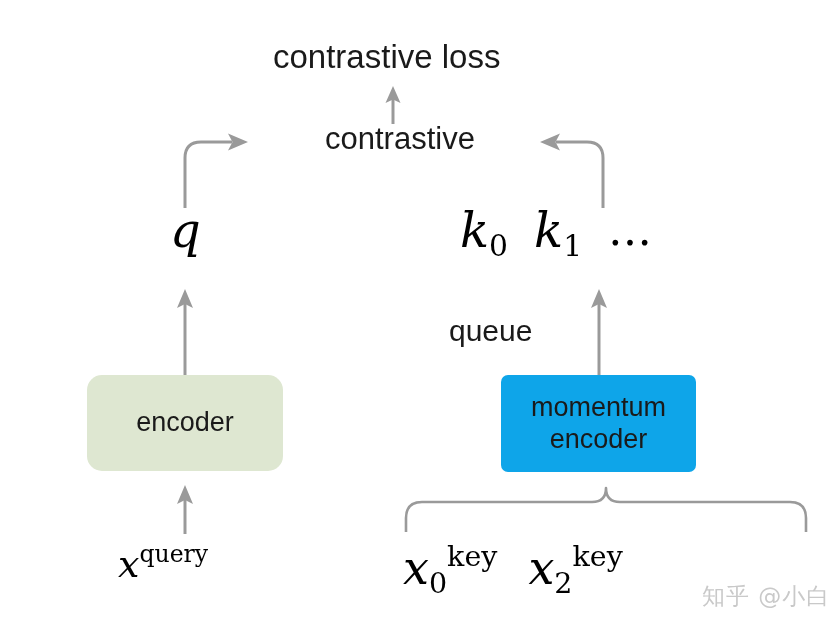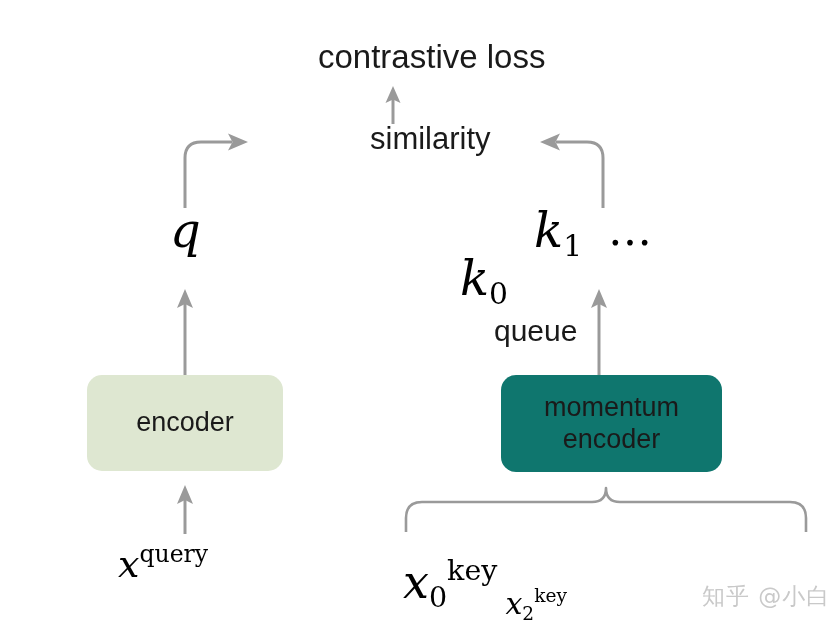--- a/index.html
+++ b/index.html
@@ -15,21 +15,20 @@
     overflow: hidden;
     font-family: "Liberation Sans", sans-serif;
     color: #000000;
   }
   .abs { position: absolute; }
   .plain {
     font-family: "Liberation Sans", sans-serif;
     color: #1a1a1a;
     white-space: nowrap;
     line-height: 1;
-    margin-left: 45px;
   }
   .math {
     font-family: "DejaVu Serif", serif;
     font-style: italic;
     color: #000000;
     white-space: nowrap;
     line-height: 1;
   }
   .math .sub, .math .sup {
     font-style: normal;
@@ -70,42 +69,42 @@
 
   <div class="abs plain" style="left:273px; top:40px; font-size:33px;">contrastive loss</div>
 
   <div class="abs" style="left:380px; top:84px; width:26px; height:40px;">
     <svg width="26" height="40" viewBox="0 0 26 40">
       <line x1="13" y1="40" x2="13" y2="14" stroke="#9a9a9a" stroke-width="3"></line>
       <polygon points="13,2 5.5,19 13,15.5 20.5,19" fill="#9a9a9a"></polygon>
     </svg>
   </div>
 
-  <div class="abs plain" style="left:325px; top:123px; font-size:31px;">similarity</div>
+  <div class="abs plain" style="left:325px; top:123px; font-size:31px;">contrastive</div>
 
   <div class="abs" style="left:170px; top:128px; width:90px; height:80px;">
     <svg width="90" height="80" viewBox="0 0 90 80">
       <path d="M 15,80 L 15,30 Q 15,14 31,14 L 62,14" fill="none" stroke="#9a9a9a" stroke-width="3" stroke-linecap="butt"></path>
       <polygon points="78,14 58,5.5 62.5,14 58,22.5" fill="#9a9a9a"></polygon>
     </svg>
   </div>
 
   <div class="abs" style="left:528px; top:128px; width:90px; height:80px;">
     <svg width="90" height="80" viewBox="0 0 90 80">
       <path d="M 75,80 L 75,30 Q 75,14 59,14 L 28,14" fill="none" stroke="#9a9a9a" stroke-width="3" stroke-linecap="butt"></path>
       <polygon points="12,14 32,5.5 27.5,14 32,22.5" fill="#9a9a9a"></polygon>
     </svg>
   </div>
 
   <div class="abs math" style="left:170px; top:206px; font-size:48px;">
     <span>q</span>
   </div>
 
   <div class="abs" style="left:460px; top:206px; display:flex; align-items:flex-start; gap:26px;">
-    <span class="math" style="font-size:48px;margin-top:48px;">
+    <span class="math" style="font-size:48px;">
       <span>k</span><span class="sub">0</span>
     </span>
     <span class="math" style="font-size:48px;">
       <span>k</span><span class="sub">1</span>
     </span>
     <span class="math" style="font-size:44px; font-style:normal; position:relative; top:2px;">
       <span>…</span>
     </span>
   </div>
 
@@ -122,21 +121,21 @@
     <svg width="26" height="88" viewBox="0 0 26 88">
       <line x1="13" y1="88" x2="13" y2="14" stroke="#9a9a9a" stroke-width="3"></line>
       <polygon points="13,1 5,20 13,16 21,20" fill="#9a9a9a"></polygon>
     </svg>
   </div>
 
   <div class="abs enc-box" style="left:87px; top:375px; width:196px; height:96px; background:#dee7d1;">
     <span class="enc-label" style="font-size:27px;">encoder</span>
   </div>
 
-  <div class="abs enc-box" style="left:501px; top:375px; width:221px; height:97px; background:#0f766e;">
+  <div class="abs enc-box" style="left:501px; top:375px; width:195px; height:97px; background:#0ea5e9;border-radius:7px;">
     <span class="enc-label" style="font-size:27px;">momentum
 encoder</span>
   </div>
 
   <div class="abs" style="left:172px; top:484px; width:26px; height:50px;">
     <svg width="26" height="50" viewBox="0 0 26 50">
       <line x1="13" y1="50" x2="13" y2="14" stroke="#9a9a9a" stroke-width="3"></line>
       <polygon points="13,1 5,20 13,16 21,20" fill="#9a9a9a"></polygon>
     </svg>
   </div>
@@ -144,24 +143,24 @@
   <div class="abs" style="left:398px; top:486px; width:416px; height:46px;">
     <svg width="416" height="46" viewBox="0 0 416 46">
       <path d="M 8,46 L 8,32 Q 8,16 24,16 L 194,16 Q 208,16 208,2 Q 208,16 222,16 L 392,16 Q 408,16 408,32 L 408,46" fill="none" stroke="#9a9a9a" stroke-width="2.6" stroke-linecap="round" stroke-linejoin="round"></path>
     </svg>
   </div>
 
   <div class="abs math" style="left:118px; top:545px; font-size:38px;">
     <span>x</span><span class="sup">query</span>
   </div>
 
-  <div class="abs" style="left:403px; top:545px; display:flex; align-items:center; gap:8px;">
+  <div class="abs" style="left:403px; top:545px; display:flex; align-items:flex-end; gap:31px;">
     <span class="math" style="font-size:46px;">
       <span>x</span><span class="sub">0</span><span class="sup">key</span>
     </span>
-    <span class="math" style="font-size:30px;margin-top:44px;">
+    <span class="math" style="font-size:46px;">
       <span>x</span><span class="sub">2</span><span class="sup">key</span>
     </span>
   </div>
 
   <div class="abs wm" style="left:702px; top:581px; font-size:23px;">知乎 @小白</div>
 
 </div>
 
 </body></html>

